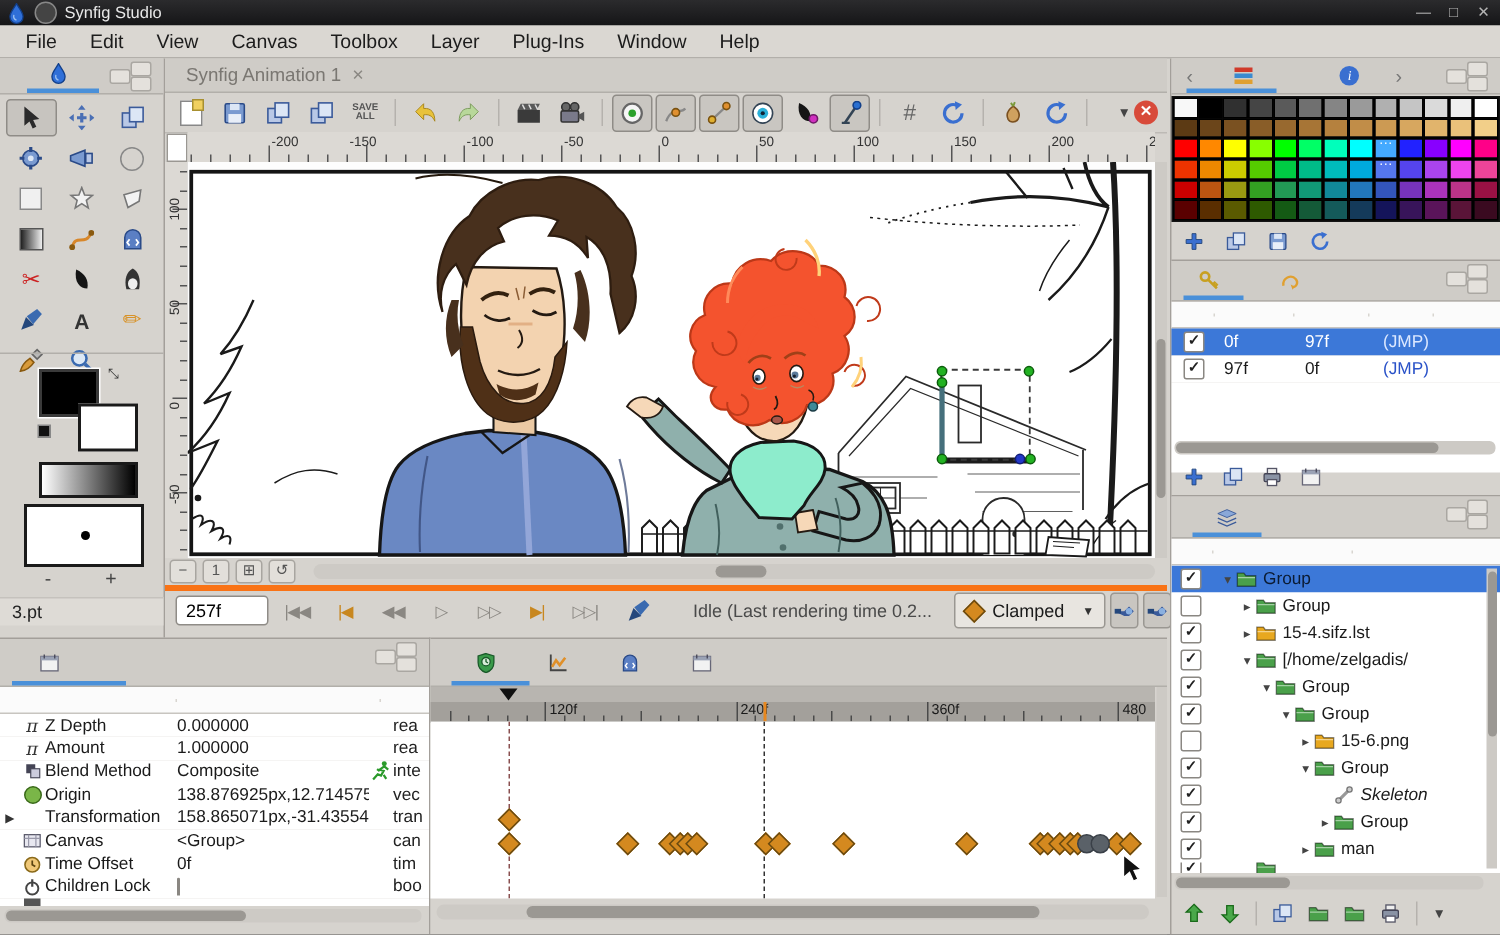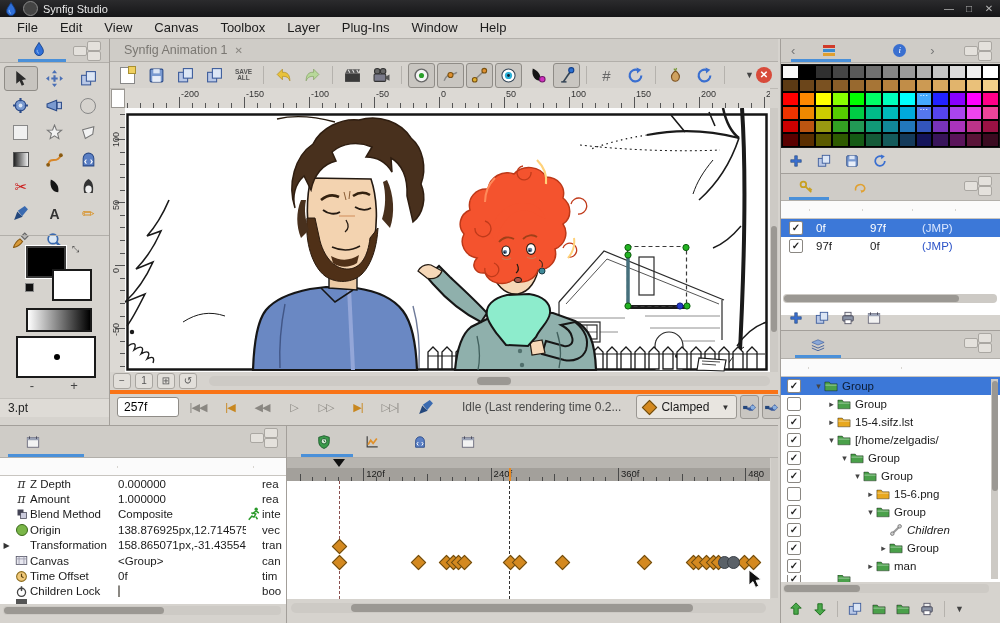--- a/index.html
+++ b/index.html
@@ -642,21 +642,21 @@
       <div class="tick" style="left:535.0px;height:5px"></div>
       <div class="tick" style="left:548.0px;height:5px"></div>
       <div class="tick" style="left:561.0px;height:5px"></div>
       <div class="tick" style="left:574.0px;height:11px"></div>
       <div class="tick" style="left:587.0px;height:5px"></div>
       <div class="tick" style="left:600.0px;height:5px"></div>
       <div class="tick" style="left:613.0px;height:5px"></div>
       <div class="tick" style="left:626.0px;height:5px"></div>
       <div class="tick" style="left:639.0px;height:11px"></div>
       <div class="tlabel" style="left:56.0px">-200</div>
-      <div class="tlabel" style="left:121.0px">-150</div>
+      <div class="tlabel" style="left:108px">-150</div>
       <div class="tlabel" style="left:186.0px">-100</div>
       <div class="tlabel" style="left:251.0px">-50</div>
       <div class="tlabel" style="left:316.0px">0</div>
       <div class="tlabel" style="left:381.0px">50</div>
       <div class="tlabel" style="left:446.0px">100</div>
       <div class="tlabel" style="left:511.0px">150</div>
       <div class="tlabel" style="left:576.0px">200</div>
       <div class="tlabel" style="left:641.0px">250</div>
     </div>
   <div id="vruler" class="abs">
@@ -1150,21 +1150,21 @@
   </div>
           <div class="lrow" style="">
     <span style="width:26px;display:flex;justify-content:center;flex:none">
               <span class="cb">✓</span>
             </span>
     <span style="width:71px;flex:none"></span>
     <span class="exp"></span>
     <svg class="ic-s">
               <use href="#s-bone"></use>
             </svg>
-    <span class="lname" style="font-style:italic;">Children</span>
+    <span class="lname" style="font-style:italic;">Skeleton</span>
   </div>
           <div class="lrow" style="">
     <span style="width:26px;display:flex;justify-content:center;flex:none">
               <span class="cb">✓</span>
             </span>
     <span style="width:71px;flex:none"></span>
     <span class="exp">▸</span>
     <svg class="ic-s" style="color:#4aa04a">
               <use href="#s-folder"></use>
             </svg>

